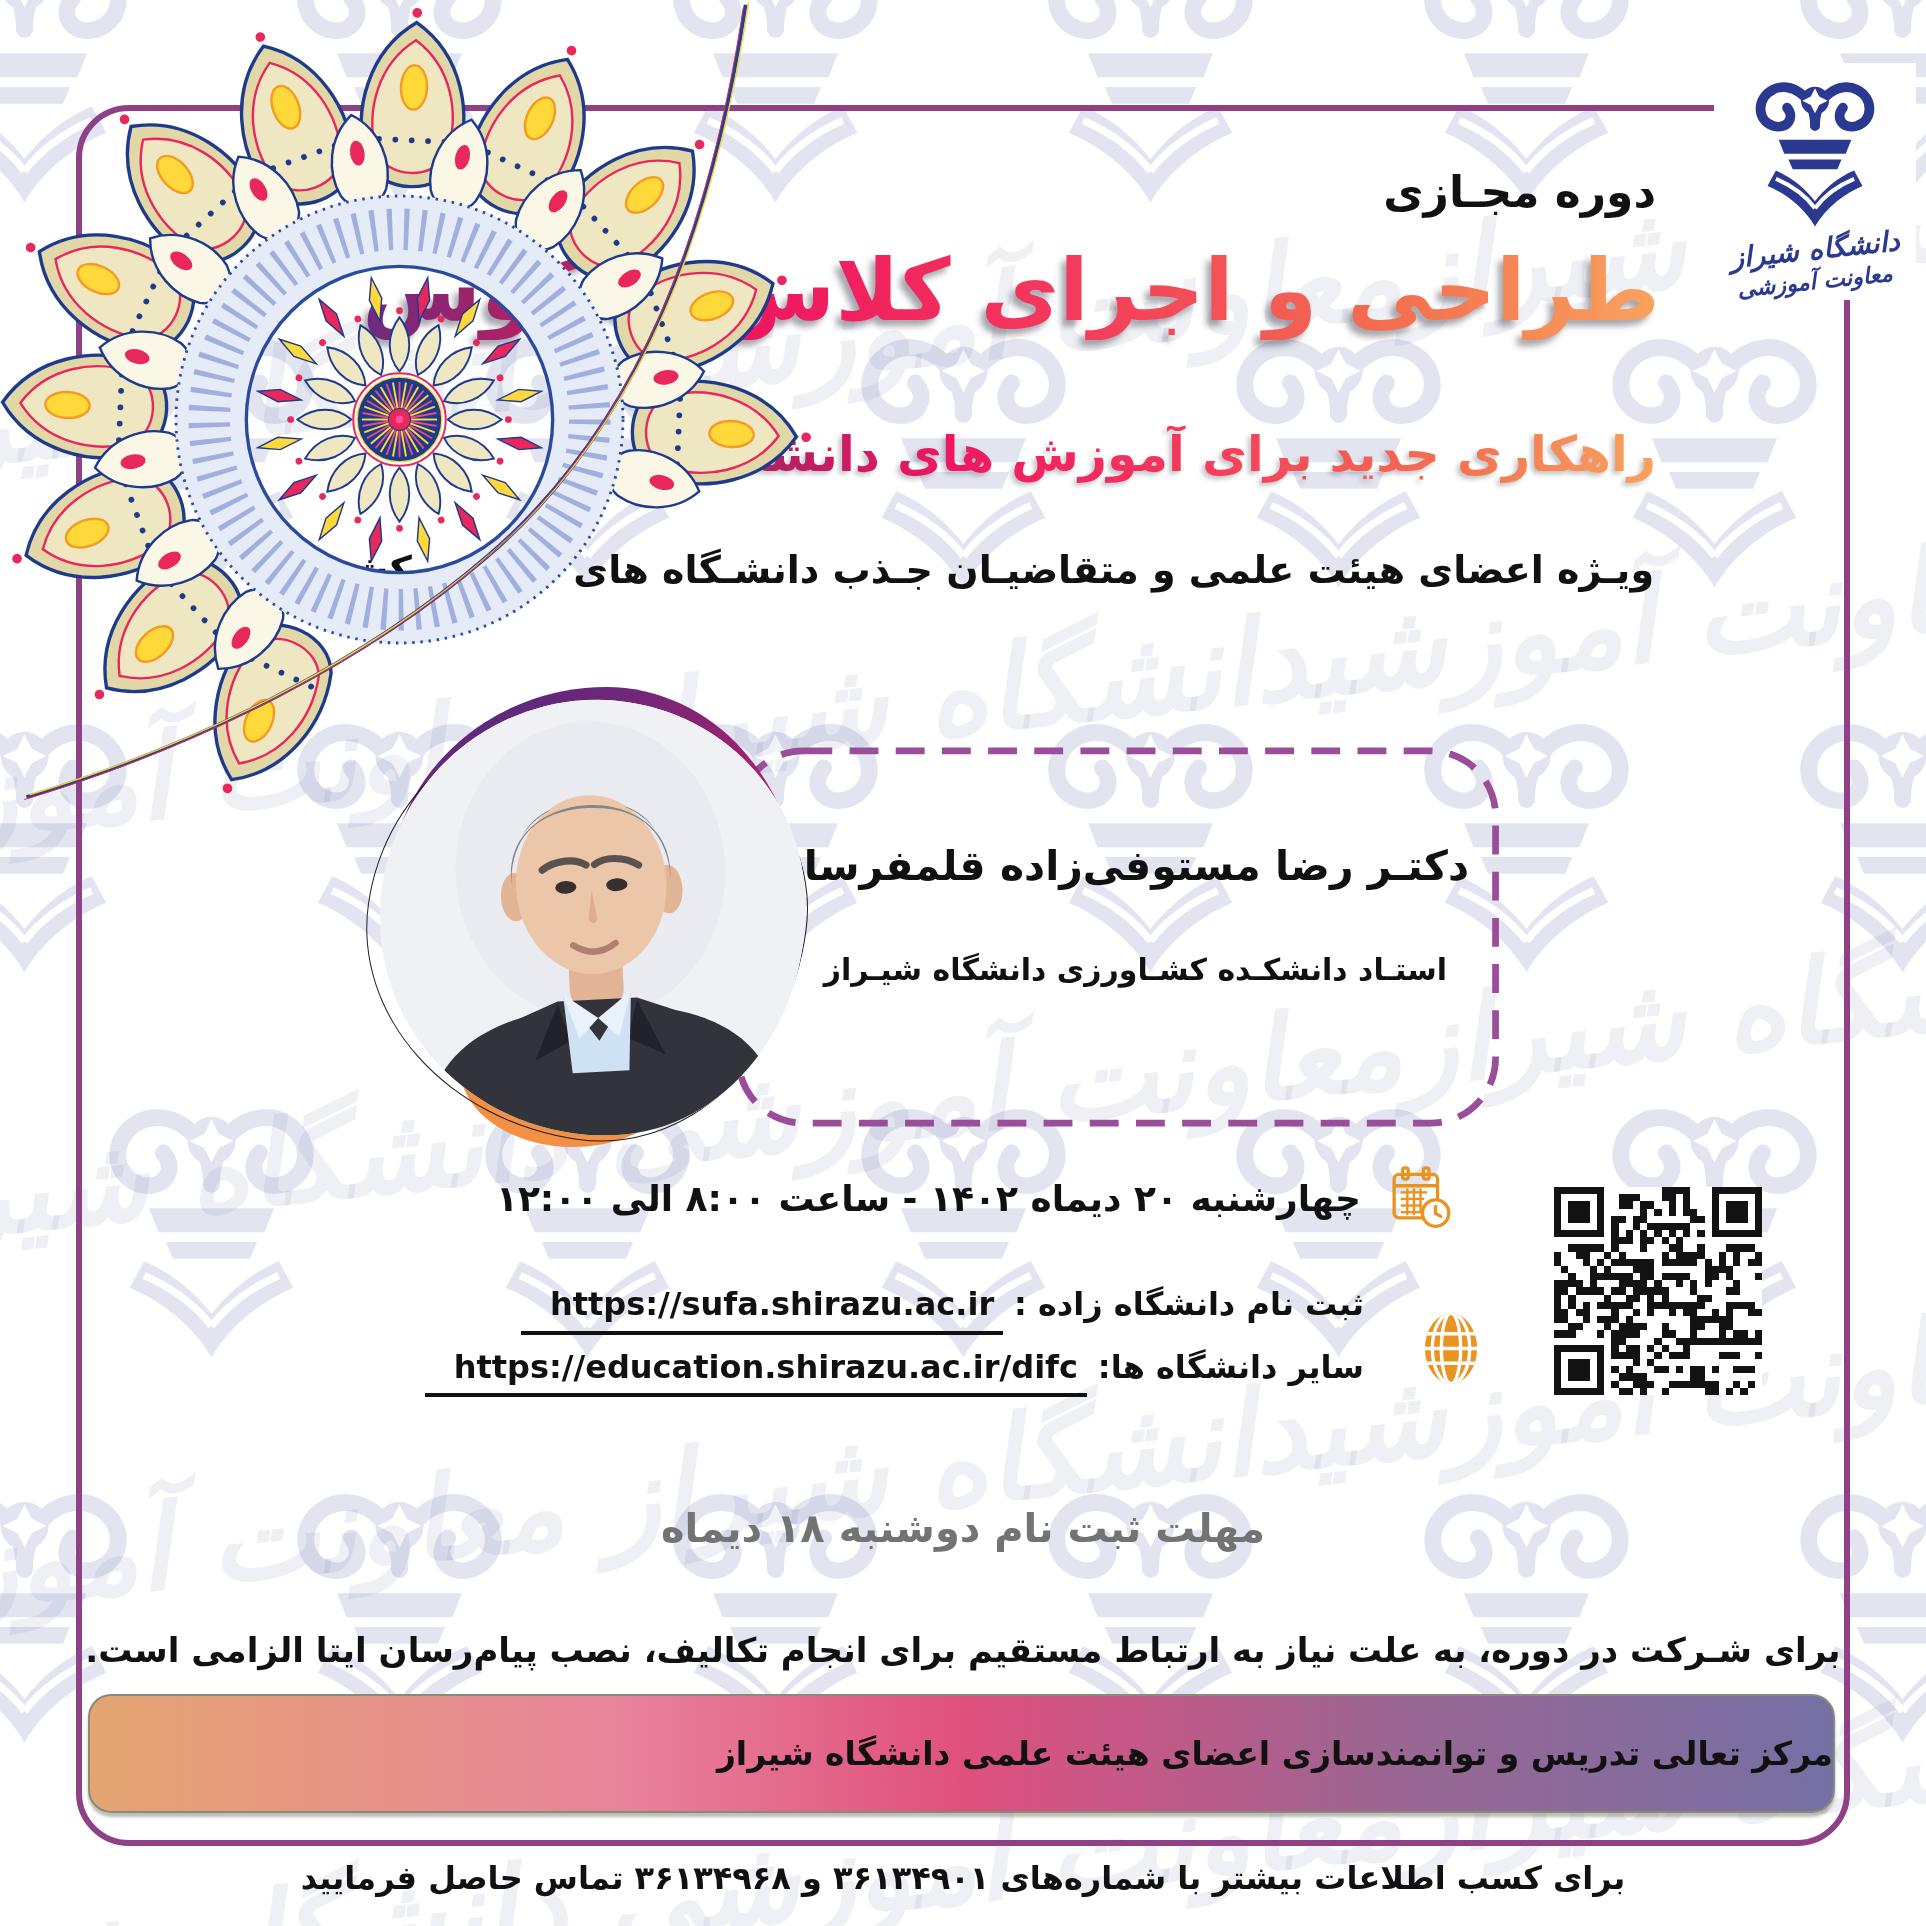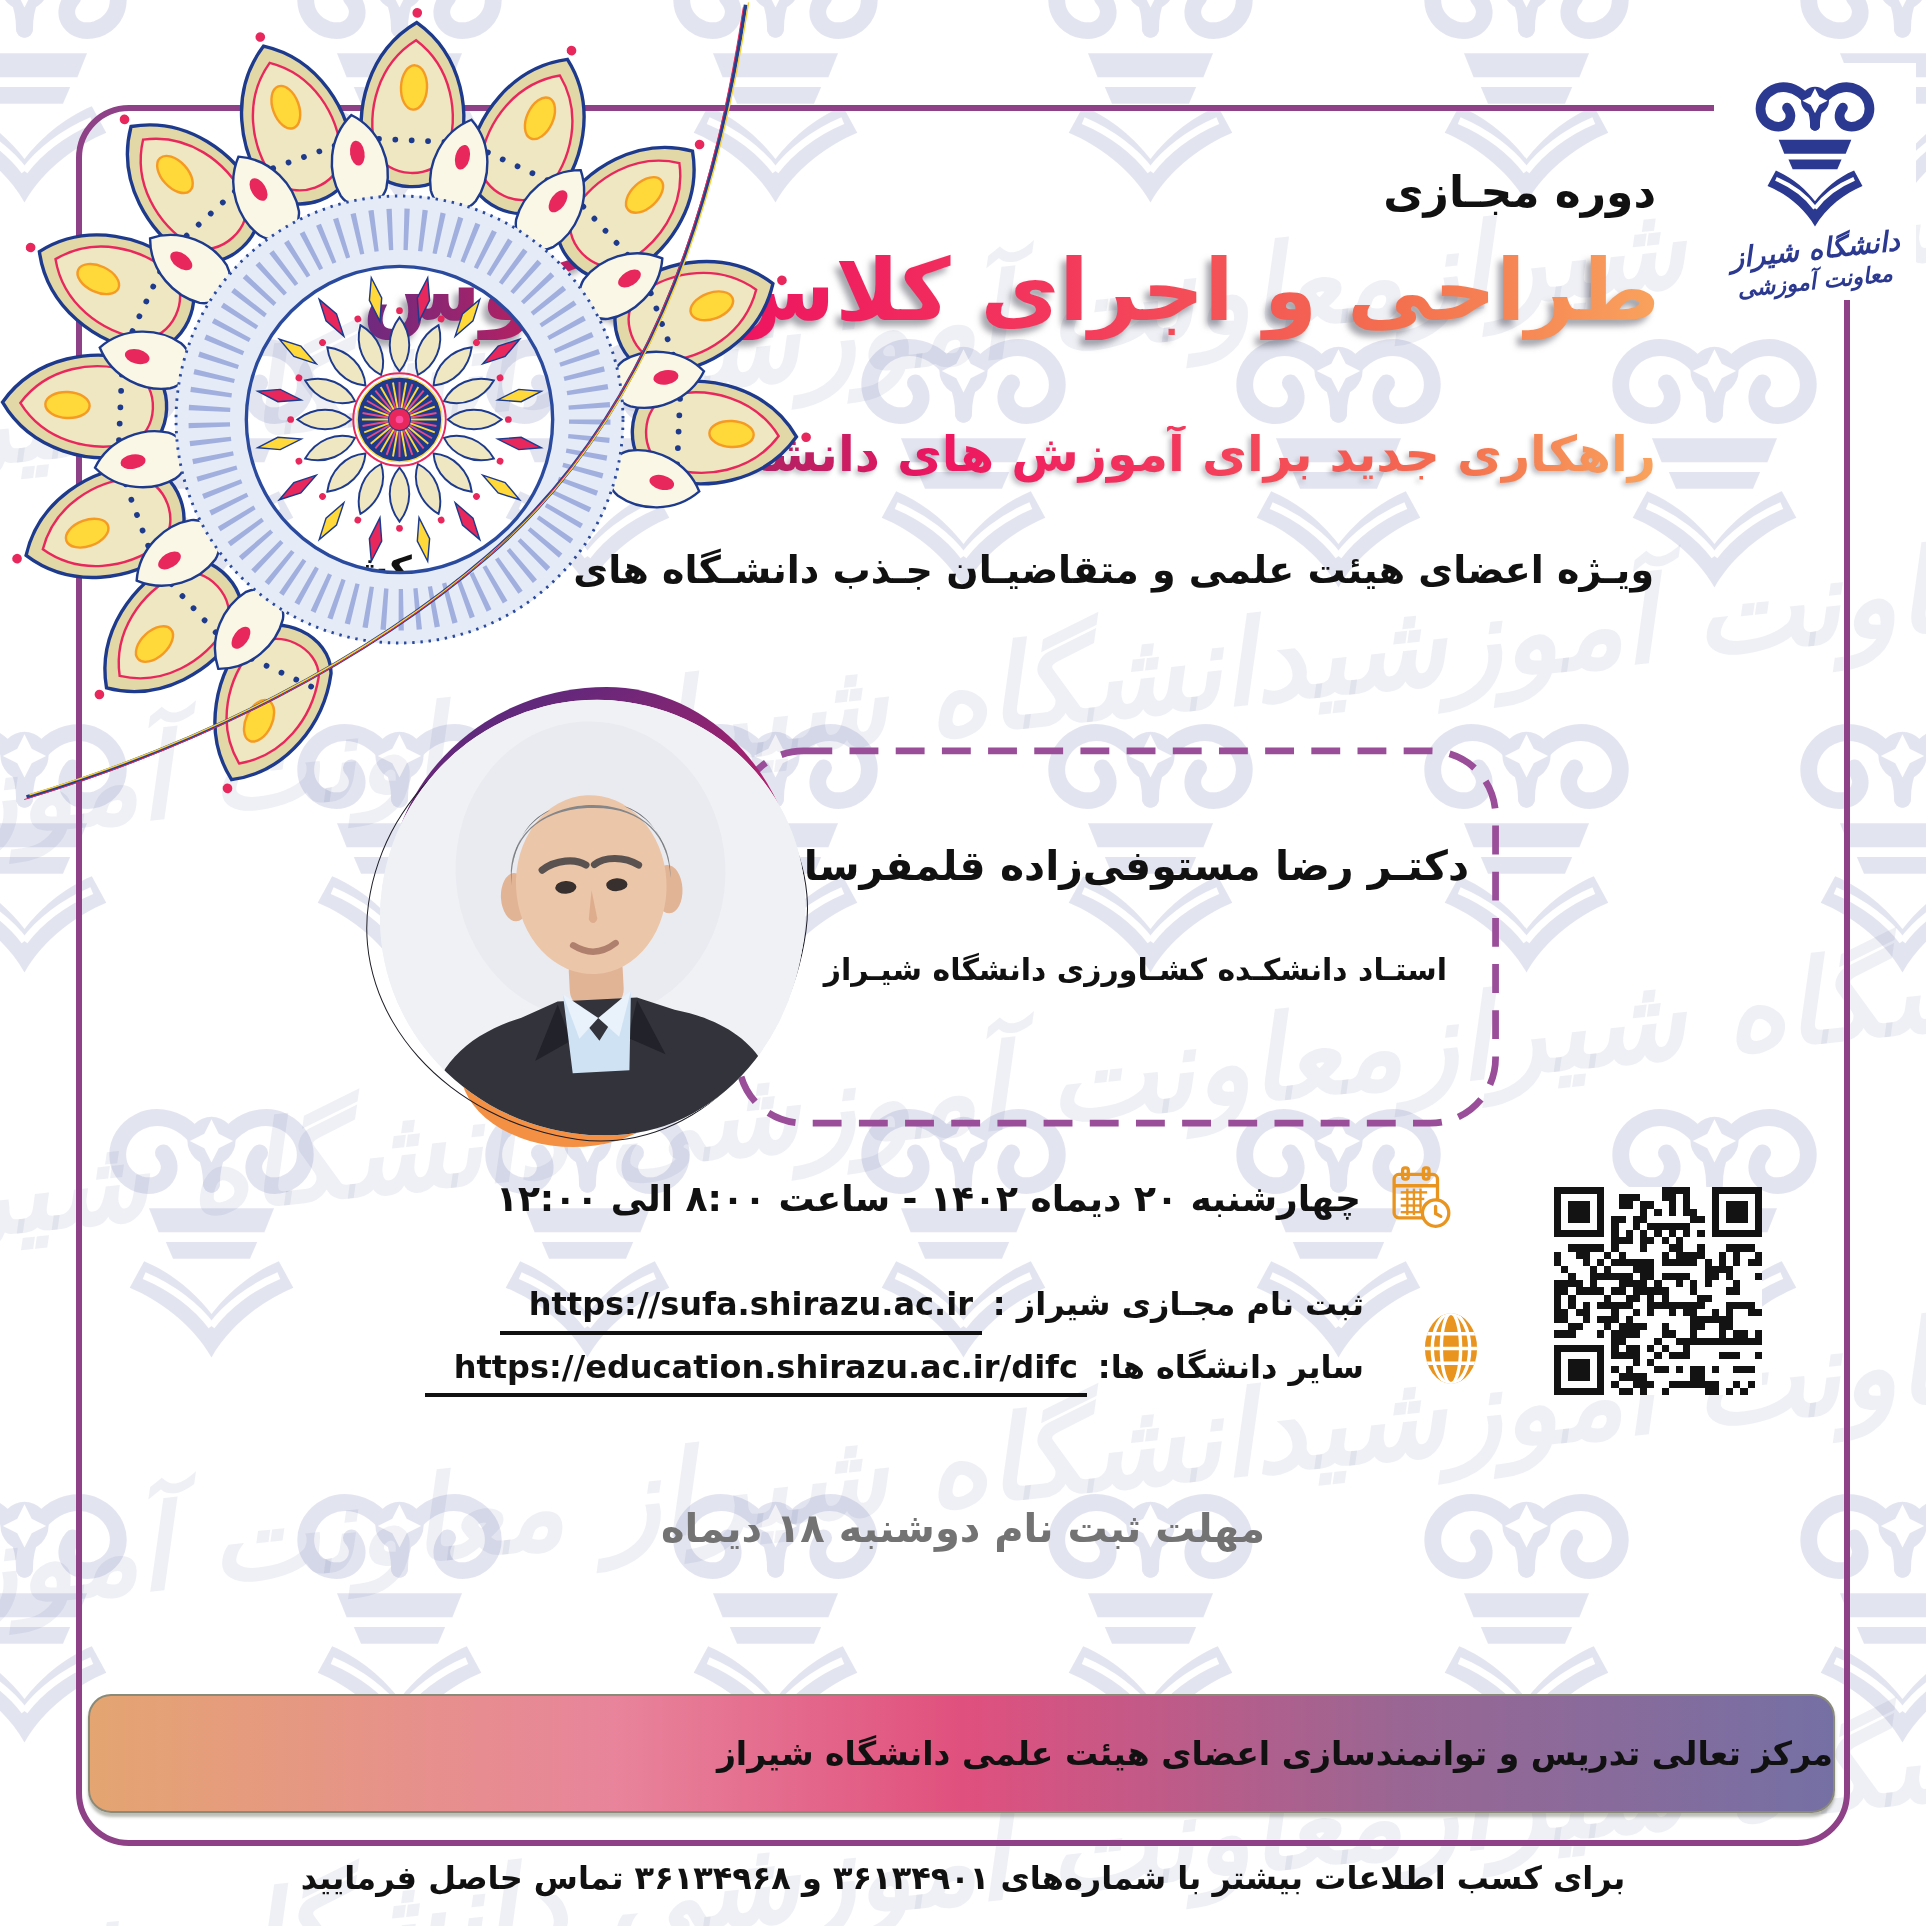--- a/index.html
+++ b/index.html
@@ -1055,21 +1055,21 @@
         <rect x="15" y="28" width="1" height="1" fill="#131313"></rect>
         <rect x="21" y="28" width="1" height="1" fill="#131313"></rect>
         <rect x="22" y="28" width="1" height="1" fill="#131313"></rect>
         <rect x="24" y="28" width="1" height="1" fill="#131313"></rect>
         <rect x="26" y="28" width="1" height="1" fill="#131313"></rect>
       </svg>
   </div>
 
   <div id="links" class="abs">
     <div class="link-line">
-      <span>ثبت نام مجـازی شیراز :</span>
+      <span>ثبت نام دانشگاه زاده :</span>
       <a class="url">https://sufa.shirazu.ac.ir</a>
     </div>
     <div class="link-line">
       <span>سایر دانشگاه ها:</span>
       <a class="url">https://education.shirazu.ac.ir/difc</a>
     </div>
   </div>
 
   <div id="globe-icon" class="abs">
     <svg viewBox="0 0 120 140">
@@ -1083,20 +1083,21 @@
         <ellipse cx="60" cy="70" rx="17" ry="62"></ellipse>
         <ellipse cx="60" cy="70" rx="33" ry="62"></ellipse>
         <line x1="8" y1="44" x2="112" y2="44"></line>
         <line x1="8" y1="70" x2="112" y2="70"></line>
         <line x1="8" y1="96" x2="112" y2="96"></line>
       </g>
     </svg>
   </div>
 
   <div id="deadline" class="abs">مهلت ثبت نام دوشنبه ۱۸ دیماه</div>
+  <div id="note" class="abs">برای شـرکت در دوره، به علت نیاز به ارتباط مستقیم برای انجام تکالیف، نصب پیام‌رسان ایتا الزامی است.</div>
   <div id="orgbar" class="abs">
     <span>مرکز تعالی تدریس و توانمندسازی اعضای هیئت علمی دانشگاه شیراز</span>
   </div>
   <div id="footer-line" class="abs">برای کسب اطلاعات بیشتر با شماره‌های ۳۶۱۳۴۹۰۱ و ۳۶۱۳۴۹۶۸ تماس حاصل فرمایید</div>
 
   <svg id="mandala" class="abs" viewBox="-900 -900 1800 1800">
       <g transform="rotate(205)">
         <path d="M0 -825 C98 -762 125 -638 94 -538 C62 -466 -62 -466 -94 -538 C-125 -638 -98 -762 0 -825 Z" fill="#e2d7a6" stroke="#1d3a8c" stroke-width="7"></path>
         <path d="M0 -788 C76 -736 98 -640 74 -556 C50 -498 -50 -498 -74 -556 C-98 -640 -76 -736 0 -788 Z" fill="#efe7c2" stroke="#e8275c" stroke-width="5"></path>
         <ellipse cx="0" cy="-690" rx="27" ry="46" fill="#ffd83a" stroke="#f59a23" stroke-width="5"></ellipse>

